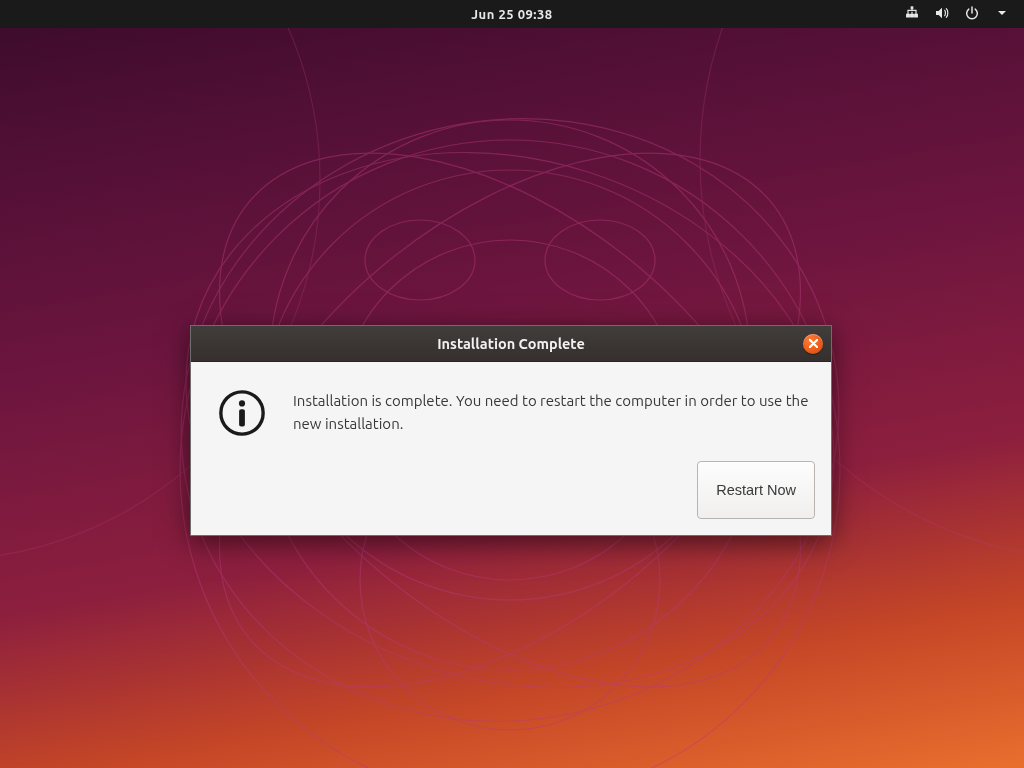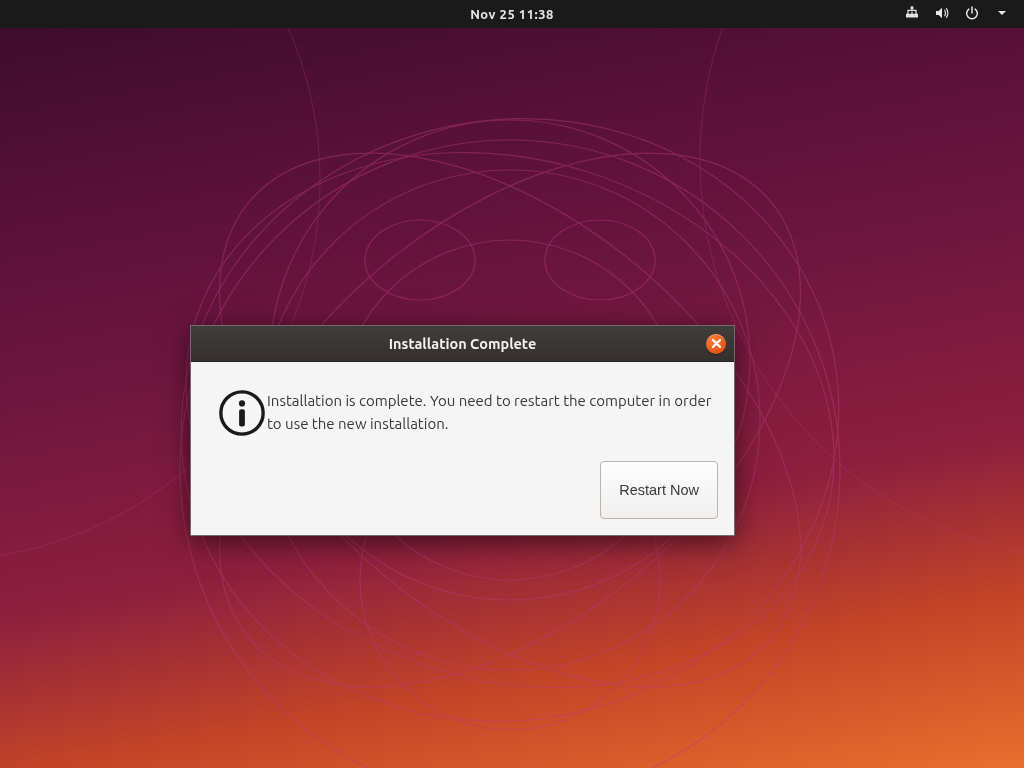--- a/index.html
+++ b/index.html
@@ -74,21 +74,21 @@
       width: 16px;
       height: 16px;
       fill: #e8e8e8;
     }
 
     
     .dialog {
       position: absolute;
       left: 190px;
       top: 325px;
-      width: 545px;
+      width: 642px;
       background: #f5f5f5;
       border: 1px solid #6d6d6d;
       box-shadow: 0 6px 26px rgba(0,0,0,0.55);
       z-index: 10;
     }
 
     .dialog-titlebar {
       background: linear-gradient(to bottom, #413d3b, #35302e);
       height: 36px;
       display: flex;
@@ -124,20 +124,21 @@
       width: 9px;
       height: 9px;
       stroke: #fff;
       stroke-width: 2.4;
       stroke-linecap: round;
     }
 
     .dialog-body {
       display: flex;
       padding: 26px 16px 16px 26px;
+      gap: 26px;
       align-items: flex-start;
     }
 
     .info-icon-wrap svg {
       width: 50px;
       height: 50px;
     }
 
     .dialog-message {
       color: #383838;
@@ -181,21 +182,21 @@
   <ellipse cx="510" cy="420" rx="330" ry="260" transform="rotate(18 510 420)"></ellipse>
   <ellipse cx="510" cy="420" rx="340" ry="200" transform="rotate(40 510 420)"></ellipse>
   <ellipse cx="510" cy="420" rx="340" ry="200" transform="rotate(-40 510 420)"></ellipse>
 
   <circle cx="-60" cy="180" r="380" opacity="0.6"></circle>
   <circle cx="1100" cy="160" r="400" opacity="0.6"></circle>
   <circle cx="510" cy="580" r="150"></circle>
 </svg>
 
 <div class="top-panel">
-  <div class="panel-center">Nov 25  11:38</div>
+  <div class="panel-center">Jun 25  09:38</div>
   <div class="panel-right">
     <span>
       <svg viewBox="0 0 24 24">
           <path d="M4 18h4v-4H4v4zm6 0h4v-4h-4v4zm6 0h4v-4h-4v4zM12 4l0 4M12 8h-6v2M12 8h6v2M6 10v4M18 10v4M12 10v4" stroke="#e8e8e8" stroke-width="1.8" fill="none"></path>
           <rect x="10" y="2" width="4" height="4" fill="#e8e8e8"></rect>
           <rect x="4" y="14" width="4" height="4" fill="#e8e8e8"></rect>
           <rect x="16" y="14" width="4" height="4" fill="#e8e8e8"></rect>
           <rect x="10" y="14" width="4" height="4" fill="#e8e8e8"></rect>
         </svg>
     </span>

